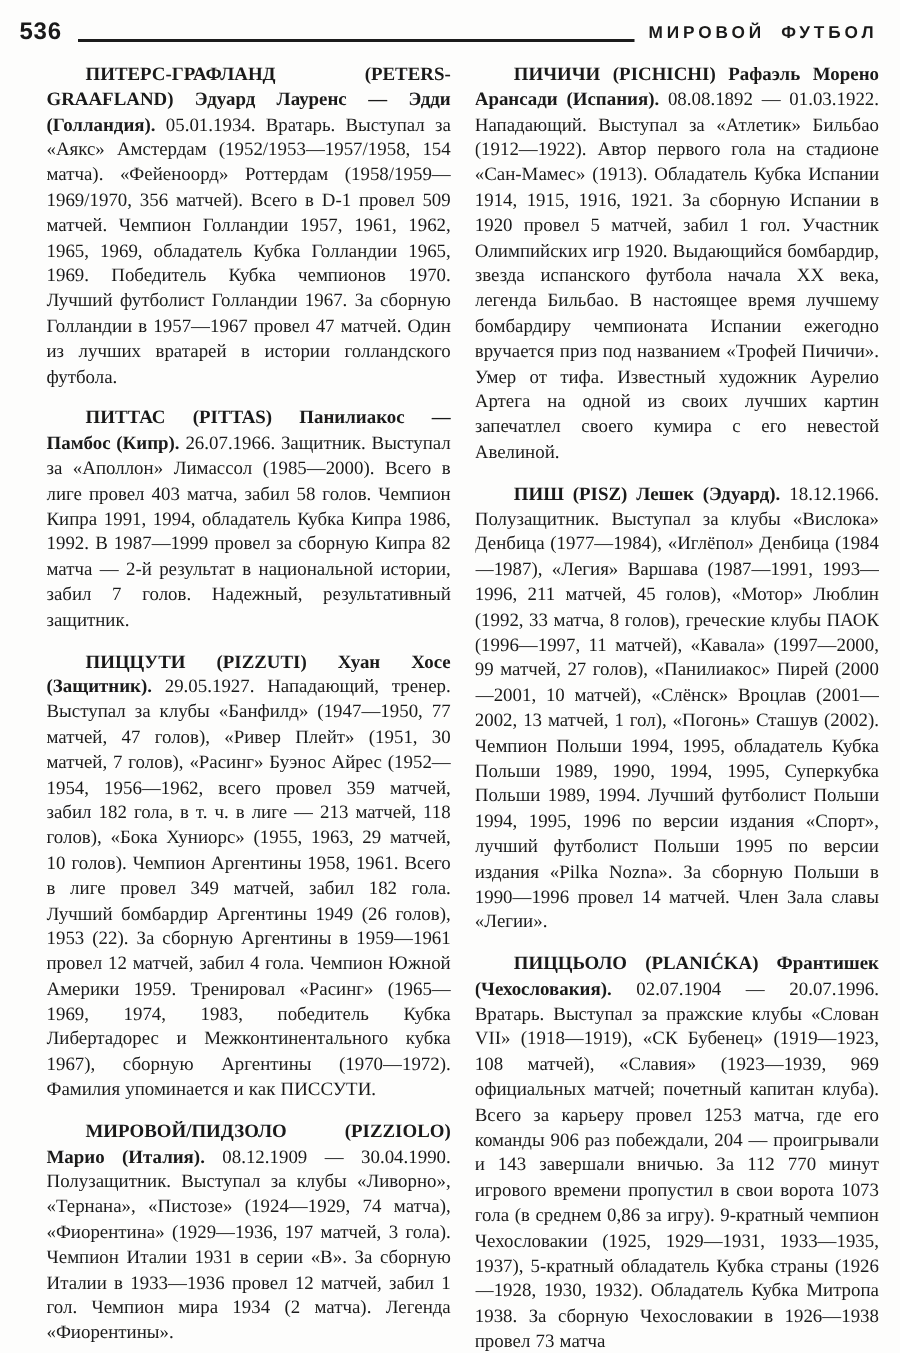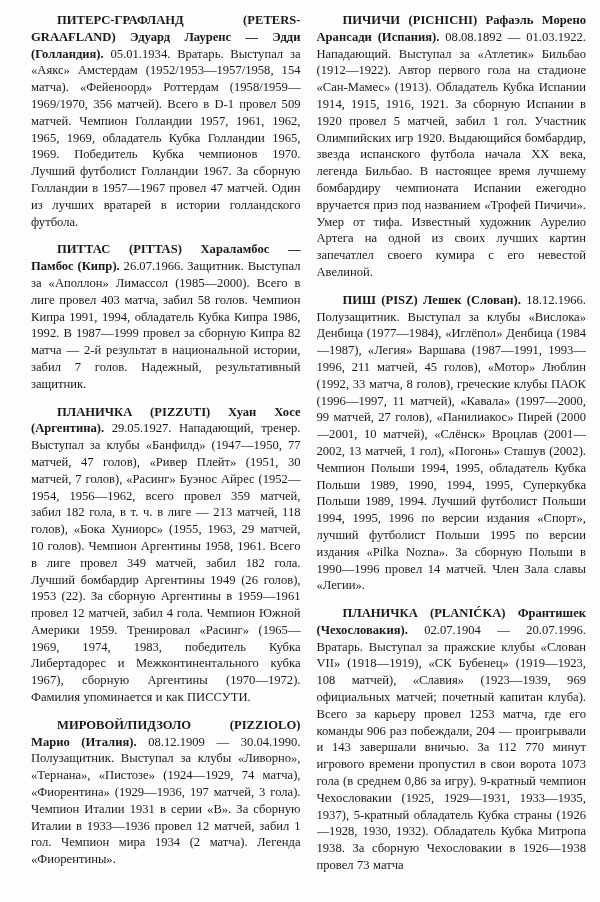--- a/index.html
+++ b/index.html
@@ -69,51 +69,56 @@
     word-spacing: 0.3px;
   }
   .entry:last-child { margin-bottom: 0; }
   .entry b { font-weight: bold; }
 </style>
 </head>
 <body>
 
 <div class="page">
 
+  <header class="page-header">
+    <span class="page-number">536</span>
+    <span class="header-rule"></span>
+    <span class="running-title">МИРОВОЙ ФУТБОЛ</span>
+  </header>
 
   <main class="columns">
 
     <section class="col">
       <p class="entry">
         <b>ПИТЕРС-ГРАФЛАНД (PETERS-GRAAFLAND) Эдуард Лауренс — Эдди (Голландия).</b>
         <span>05.01.1934. Вратарь. Выступал за «Аякс» Амстердам (1952/1953—1957/1958, 154 матча). «Фейеноорд» Роттердам (1958/1959—1969/1970, 356 матчей). Всего в D-1 провел 509 матчей. Чемпион Голландии 1957, 1961, 1962, 1965, 1969, обладатель Кубка Голландии 1965, 1969. Победитель Кубка чемпионов 1970. Лучший футболист Голландии 1967. За сборную Голландии в 1957—1967 провел 47 матчей. Один из лучших вратарей в истории голландского футбола.</span>
       </p>
       <p class="entry">
-        <b>ПИТТАС (PITTAS) Хараламбос — Памбос (Кипр).</b>
+        <b>ПИТТАС (PITTAS) Панилиакос — Памбос (Кипр).</b>
         <span>26.07.1966. Защитник. Выступал за «Аполлон» Лимассол (1985—2000). Всего в лиге провел 403 матча, забил 58 голов. Чемпион Кипра 1991, 1994, обладатель Кубка Кипра 1986, 1992. В 1987—1999 провел за сборную Кипра 82 матча — 2-й результат в национальной истории, забил 7 голов. Надежный, результативный защитник.</span>
       </p>
       <p class="entry">
-        <b>ПЛАНИЧКА (PIZZUTI) Хуан Хосе (Аргентина).</b>
+        <b>ПИЦЦУТИ (PIZZUTI) Хуан Хосе (Защитник).</b>
         <span>29.05.1927. Нападающий, тренер. Выступал за клубы «Банфилд» (1947—1950, 77 матчей, 47 голов), «Ривер Плейт» (1951, 30 матчей, 7 голов), «Расинг» Буэнос Айрес (1952—1954, 1956—1962, всего провел 359 матчей, забил 182 гола, в т. ч. в лиге — 213 матчей, 118 голов), «Бока Хуниорс» (1955, 1963, 29 матчей, 10 голов). Чемпион Аргентины 1958, 1961. Всего в лиге провел 349 матчей, забил 182 гола. Лучший бомбардир Аргентины 1949 (26 голов), 1953 (22). За сборную Аргентины в 1959—1961 провел 12 матчей, забил 4 гола. Чемпион Южной Америки 1959. Тренировал «Расинг» (1965—1969, 1974, 1983, победитель Кубка Либертадорес и Межконтинентального кубка 1967), сборную Аргентины (1970—1972). Фамилия упоминается и как ПИССУТИ.</span>
       </p>
       <p class="entry">
         <b>МИРОВОЙ/ПИДЗОЛО (PIZZIOLO) Марио (Италия).</b>
         <span>08.12.1909 — 30.04.1990. Полузащитник. Выступал за клубы «Ливорно», «Тернана», «Пистозе» (1924—1929, 74 матча), «Фиорентина» (1929—1936, 197 матчей, 3 гола). Чемпион Италии 1931 в серии «В». За сборную Италии в 1933—1936 провел 12 матчей, забил 1 гол. Чемпион мира 1934 (2 матча). Легенда «Фиорентины».</span>
       </p>
     </section>
 
     <section class="col">
       <p class="entry">
         <b>ПИЧИЧИ (PICHICHI) Рафаэль Морено Арансади (Испания).</b>
         <span>08.08.1892 — 01.03.1922. Нападающий. Выступал за «Атлетик» Бильбао (1912—1922). Автор первого гола на стадионе «Сан-Мамес» (1913). Обладатель Кубка Испании 1914, 1915, 1916, 1921. За сборную Испании в 1920 провел 5 матчей, забил 1 гол. Участник Олимпийских игр 1920. Выдающийся бомбардир, звезда испанского футбола начала XX века, легенда Бильбао. В настоящее время лучшему бомбардиру чемпионата Испании ежегодно вручается приз под названием «Трофей Пичичи». Умер от тифа. Известный художник Аурелио Артега на одной из своих лучших картин запечатлел своего кумира с его невестой Авелиной.</span>
       </p>
       <p class="entry">
-        <b>ПИШ (PISZ) Лешек (Слован).</b>
+        <b>ПИШ (PISZ) Лешек (Эдуард).</b>
         <span>18.12.1966. Полузащитник. Выступал за клубы «Вислока» Денбица (1977—1984), «Иглёпол» Денбица (1984—1987), «Легия» Варшава (1987—1991, 1993—1996, 211 матчей, 45 голов), «Мотор» Люблин (1992, 33 матча, 8 голов), греческие клубы ПАОК (1996—1997, 11 матчей), «Кавала» (1997—2000, 99 матчей, 27 голов), «Панилиакос» Пирей (2000—2001, 10 матчей), «Слёнск» Вроцлав (2001—2002, 13 матчей, 1 гол), «Погонь» Сташув (2002). Чемпион Польши 1994, 1995, обладатель Кубка Польши 1989, 1990, 1994, 1995, Суперкубка Польши 1989, 1994. Лучший футболист Польши 1994, 1995, 1996 по версии издания «Спорт», лучший футболист Польши 1995 по версии издания «Pilka Nozna». За сборную Польши в 1990—1996 провел 14 матчей. Член Зала славы «Легии».</span>
       </p>
       <p class="entry">
-        <b>ПЛАНИЧКА (PLANIĆKA) Франтишек (Чехословакия).</b>
+        <b>ПИЦЦЬОЛО (PLANIĆKA) Франтишек (Чехословакия).</b>
         <span>02.07.1904 — 20.07.1996. Вратарь. Выступал за пражские клубы «Слован VII» (1918—1919), «СК Бубенец» (1919—1923, 108 матчей), «Славия» (1923—1939, 969 официальных матчей; почетный капитан клуба). Всего за карьеру провел 1253 матча, где его команды 906 раз побеждали, 204 — проигрывали и 143 завершали вничью. За 112 770 минут игрового времени пропустил в свои ворота 1073 гола (в среднем 0,86 за игру). 9-кратный чемпион Чехословакии (1925, 1929—1931, 1933—1935, 1937), 5-кратный обладатель Кубка страны (1926—1928, 1930, 1932). Обладатель Кубка Митропа 1938. За сборную Чехословакии в 1926—1938 провел 73 матча</span>
       </p>
     </section>
 
   </main>
 </div>
 
 </body></html>

